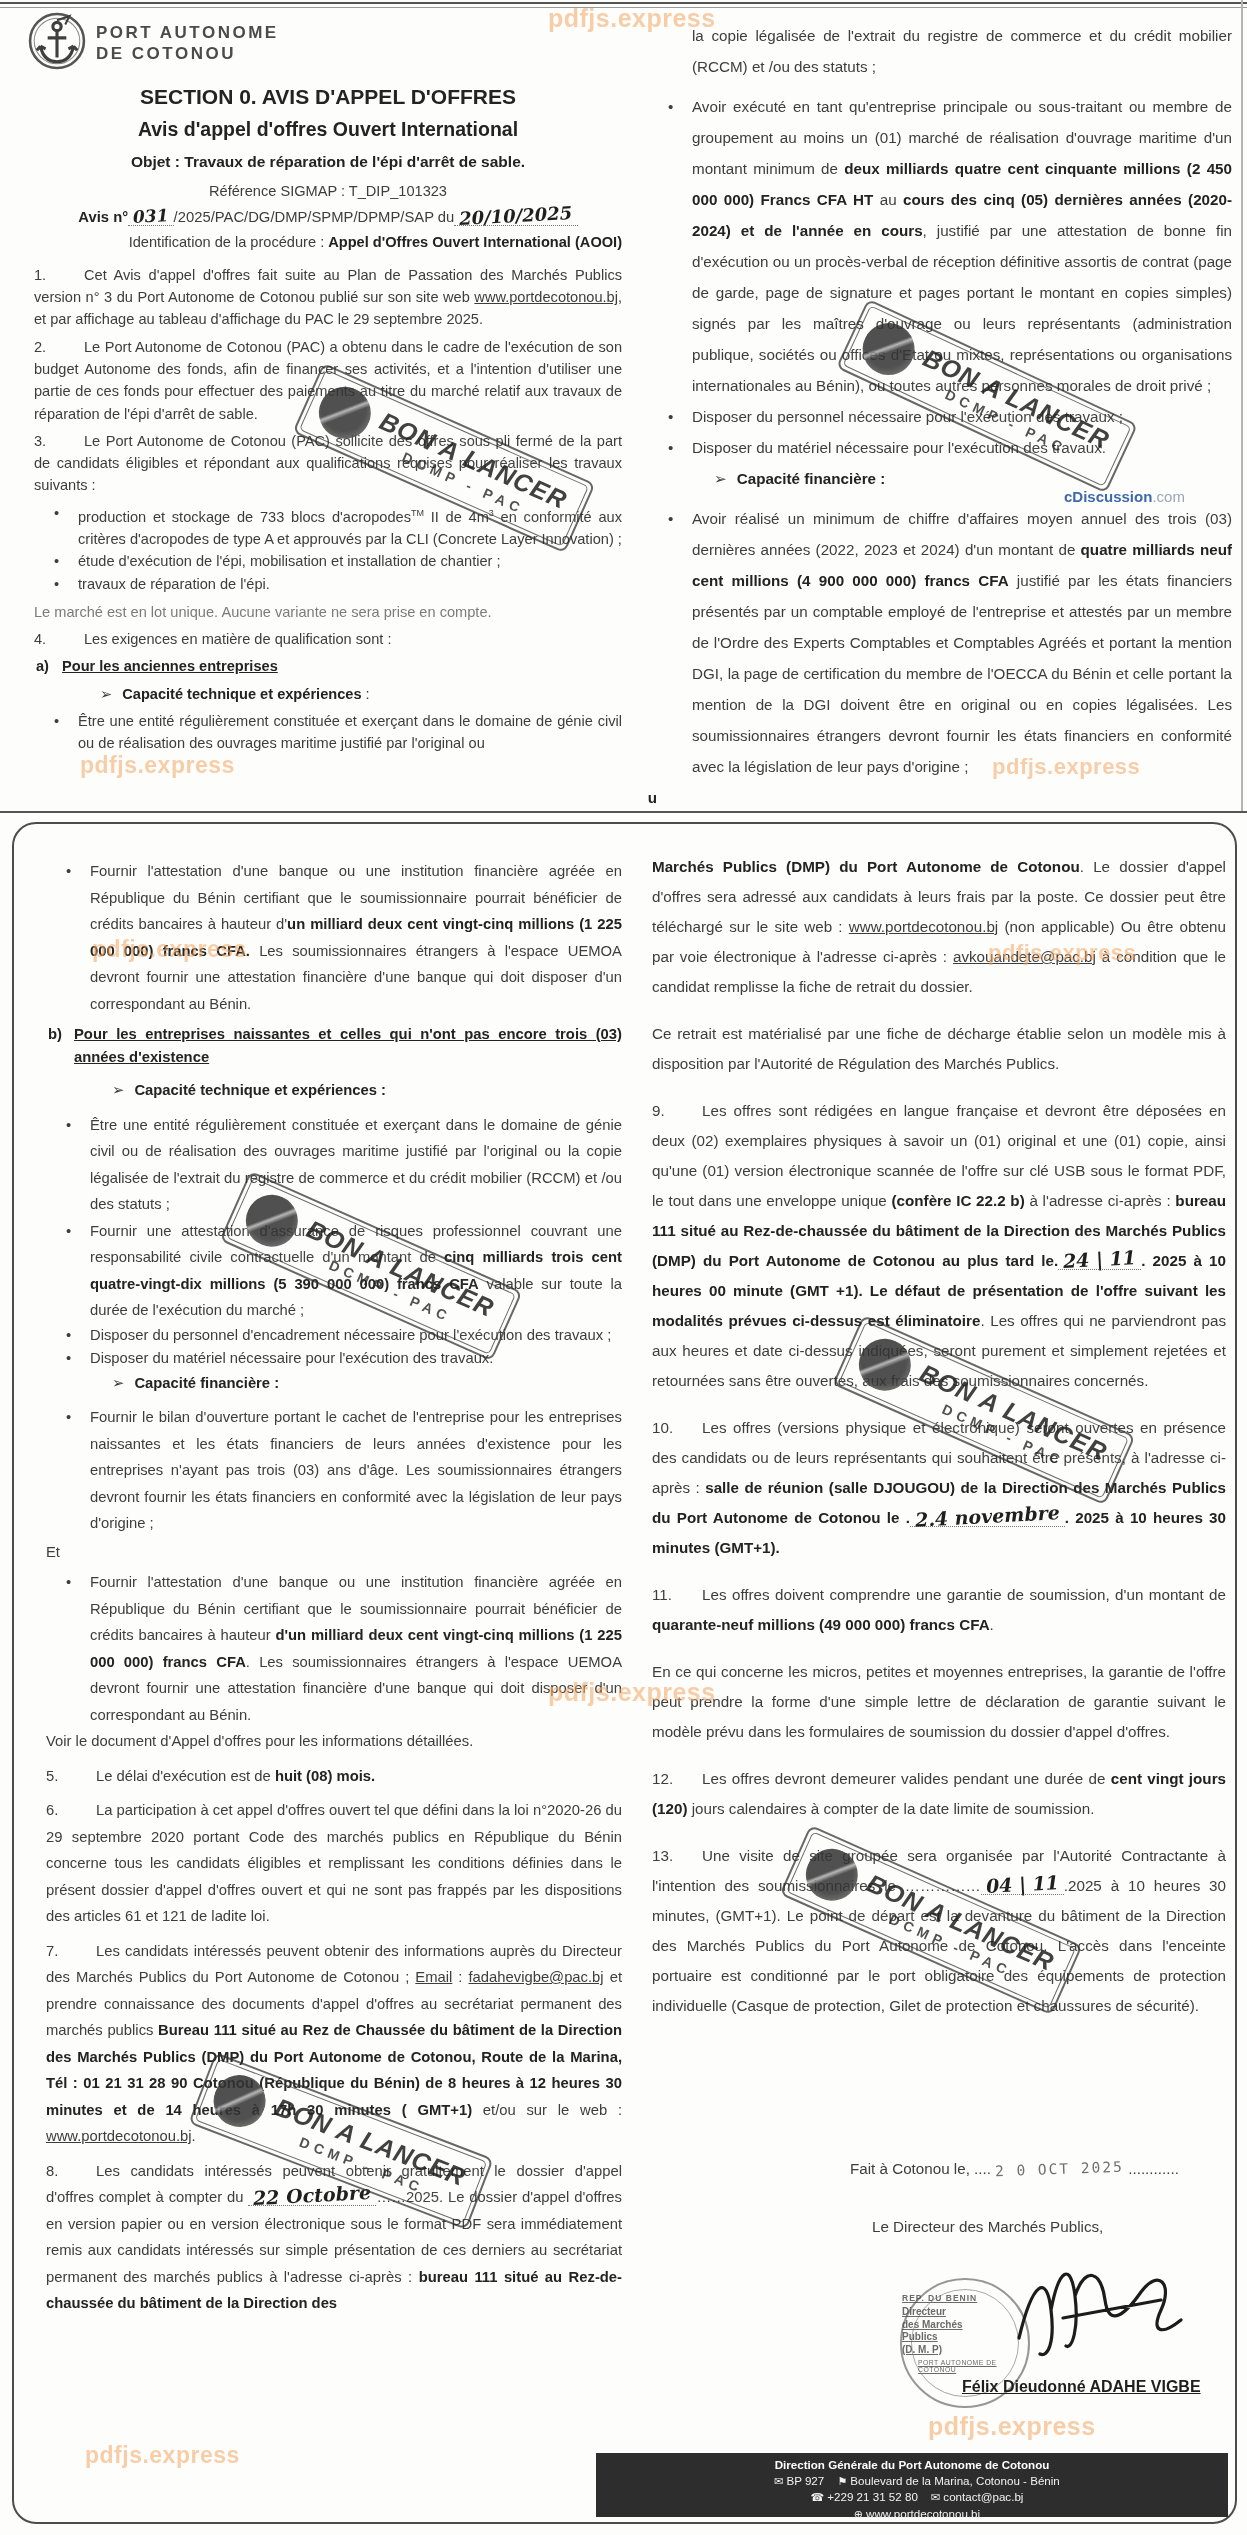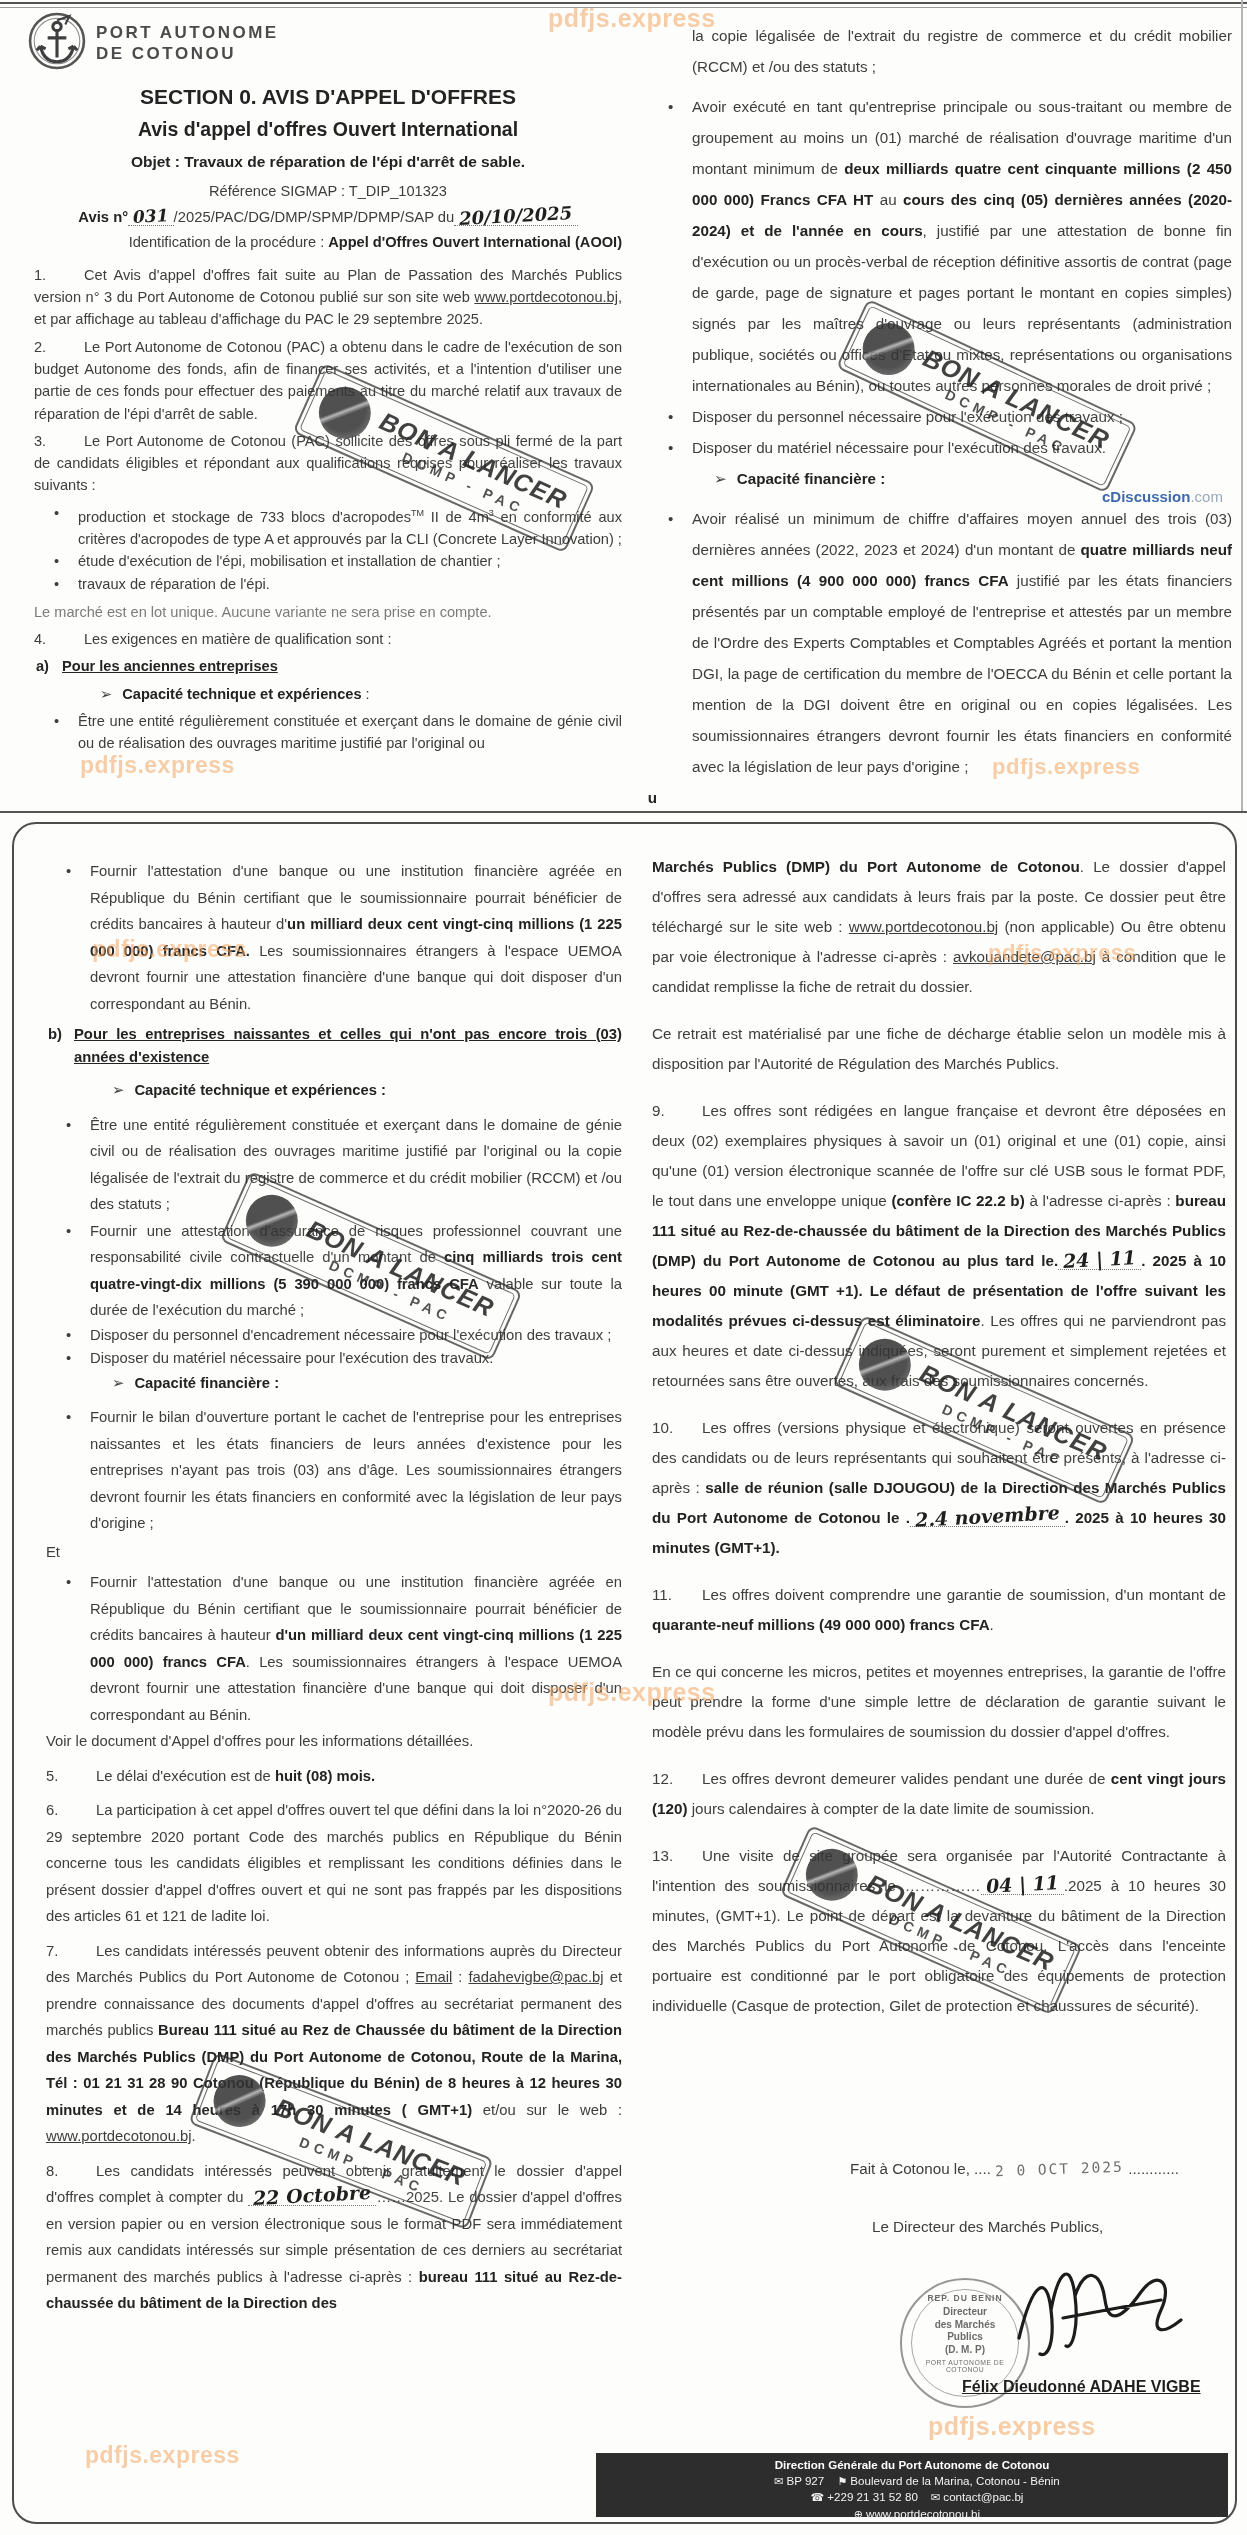--- a/index.html
+++ b/index.html
@@ -50,21 +50,21 @@
   .stamp{position:absolute;z-index:6;border:2.5px solid rgba(45,45,45,.72);border-radius:8px;padding:3px;
          background:rgba(255,255,255,.03);pointer-events:none;}
   .stamp-in{border:1.6px solid rgba(45,45,45,.7);border-radius:5px;display:flex;align-items:center;gap:10px;padding:5px 14px 7px 8px;}
   .stamp-logo{width:52px;height:52px;border-radius:50%;flex:0 0 52px;
       background:linear-gradient(135deg,transparent 44%,rgba(200,200,200,.8) 48%,transparent 54%),
                  radial-gradient(circle at 45% 45%,#333 55%,#5c5c5c 78%,#3a3a3a 100%);opacity:.85;}
   .stamp-l1{font-size:25px;font-weight:900;font-style:italic;letter-spacing:1px;color:rgba(32,32,32,.85);white-space:nowrap;}
   .stamp-l2{font-size:14px;font-weight:700;letter-spacing:5px;text-align:center;color:rgba(38,38,38,.8);margin-top:2px;}
   
   .seal{position:absolute;left:900px;top:2278px;width:126px;height:126px;border:2px solid rgba(95,95,95,.65);
-        border-radius:50%;z-index:6;color:rgba(80,80,80,.85);text-align:center;pointer-events:none;}
+        border-radius:50%;z-index:6;color:rgba(80,80,80,.85);text-align:left;pointer-events:none;text-decoration:underline;}
   .seal:before{content:"";position:absolute;inset:9px;border:1.3px solid rgba(110,110,110,.6);border-radius:50%;}
   .seal-top{font-size:8.5px;font-weight:700;letter-spacing:1px;margin-top:13px;}
   .seal-mid{font-size:10px;line-height:12.5px;font-weight:700;margin-top:3px;}
   .seal-bot{font-size:6.8px;letter-spacing:.5px;margin-top:3px;padding:0 16px;}
   .sig{position:absolute;left:1005px;top:2238px;z-index:7;pointer-events:none;}
   .fait{position:absolute;left:850px;top:2160px;width:382px;font-size:15.2px;text-align:left;}
   .dirline{position:absolute;left:872px;top:2218px;width:366px;font-size:15.2px;}
   .signame{position:absolute;left:962px;top:2378px;font-size:16px;font-weight:700;color:#1e1e1e;
            text-decoration:underline;z-index:8;white-space:nowrap;}
   
@@ -309,17 +309,17 @@
   </div>
 
   <div class="wm" style="left:548px;top:4px;">pdfjs.express</div>
   <div class="wm" style="left:80px;top:752px;font-size:23px;">pdfjs.express</div>
   <div class="wm" style="left:992px;top:754px;font-size:22px;">pdfjs.express</div>
   <div class="wm" style="left:92px;top:936px;font-size:23px;">pdfjs.express</div>
   <div class="wm" style="left:988px;top:940px;font-size:22px;">pdfjs.express</div>
   <div class="wm" style="left:548px;top:1678px;">pdfjs.express</div>
   <div class="wm" style="left:85px;top:2442px;font-size:23px;">pdfjs.express</div>
   <div class="wm" style="left:928px;top:2412px;">pdfjs.express</div>
-  <div class="wmd" style="left:1102px;top:488px;">
+  <div class="wmd" style="left:1064px;top:488px;">
     <span class="a">cDiscussion</span><span class="c">.com</span>
   </div>
 
 </div>
 
 </body></html>

